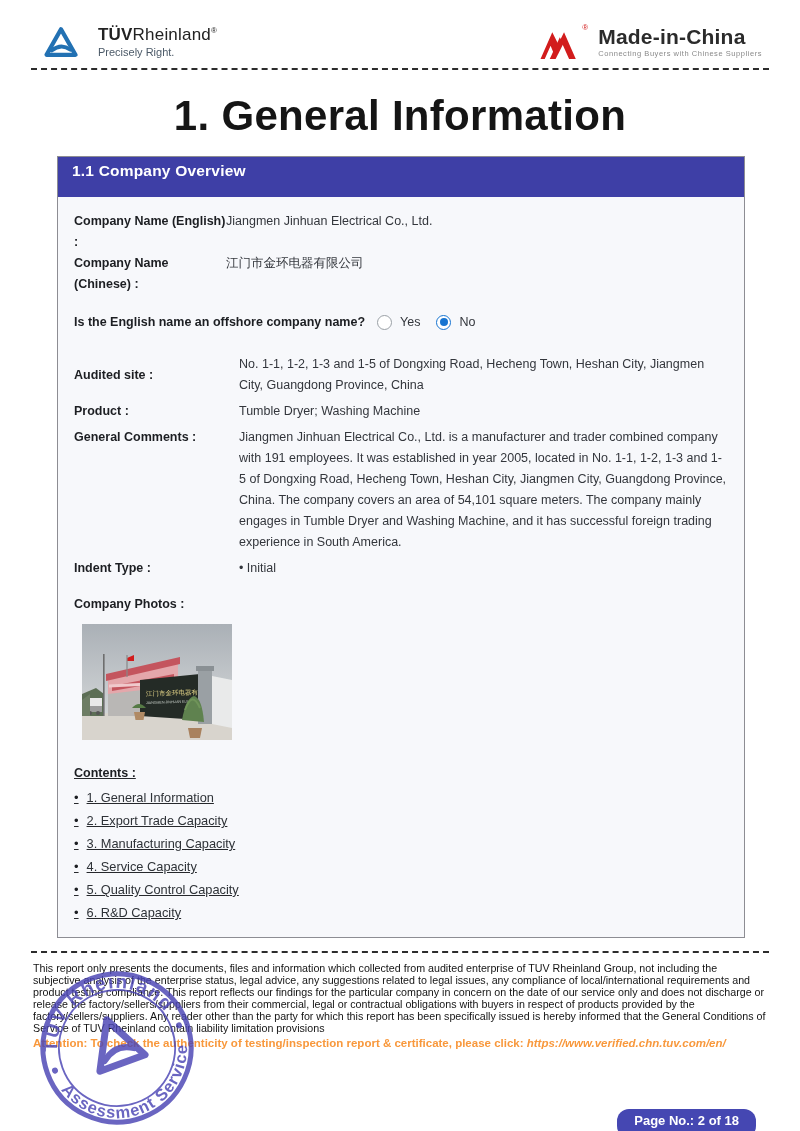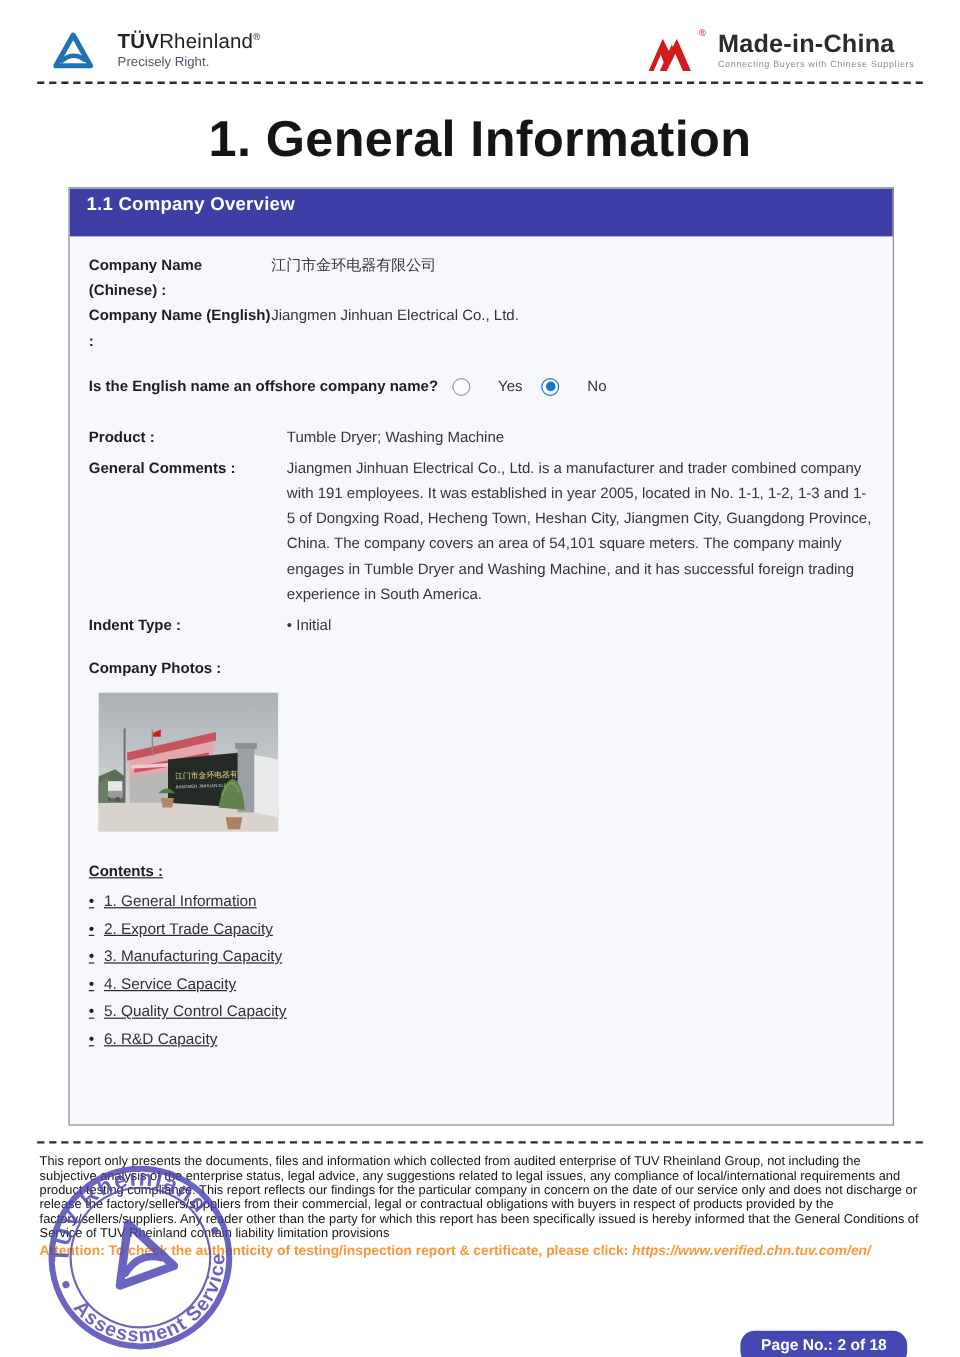--- a/index.html
+++ b/index.html
@@ -25,21 +25,21 @@
   .page-title { text-align:center; font-size:42px; font-weight:700; color:#151515; margin-top:22px; letter-spacing:.3px; }
   
   .card { margin:16px 55px 0 57px; height:782px; background:#f7f8fb; border:1px solid #8d8d93; overflow:hidden; }
   .card-bar { height:40px; line-height:28px; background:#3e3fa6; color:#fff; font-size:15.5px; font-weight:700; padding-left:14px; letter-spacing:.2px; }
   .card-body { padding:14px 16px 0 16px; font-size:12.5px; }
   .name-row { display:grid; grid-template-columns:152px 1fr; line-height:21px; }
   .lbl { font-weight:700; color:#1c1e22; }
   .val { color:#33363c; }
   .offshore-row { display:flex; align-items:center; gap:10px; margin-top:17px; line-height:20px;text-align:center; }
   .radio-group { display:flex; align-items:center; gap:16px; margin-left:2px; }
-  .radio-opt { display:flex; align-items:center; gap:23px; }
+  .radio-opt { display:flex; align-items:center; gap:8px; }
   .radio { width:15px; height:15px; border-radius:50%; background:#fff; border:1.5px solid #9aa0a6; display:inline-block; position:relative; }
   .radio.checked { border-color:#1774d1; }
   .radio.checked::after { content:""; position:absolute; left:2.2px; top:2.2px; width:8.6px; height:8.6px; border-radius:50%; background:#1774d1; }
   .fields { margin-top:22px; }
   .field-row { display:grid; grid-template-columns:165px 1fr; margin-bottom:5px; line-height:21px; }
   .field-row .lbl.center { align-self:center; }
   .bullet-value::before { content:"\2022  "; }
   .photos-label { margin-top:18px; font-weight:700; }
   .photo-frame { margin:13px 0 0 8px; width:150px; height:116px; display:block; }
   .contents-block { margin-top:26px;text-decoration:underline; }
@@ -82,43 +82,47 @@
 </div>
 <hr class="dashed-sep">
 
 <div class="page-title">1. General Information</div>
 
 <div class="card">
   <div class="card-bar">1.1 Company Overview</div>
   <div class="card-body">
 
     <div class="name-row">
+      <span class="lbl">Company Name (English) :</span>
+      <span class="val">Jiangmen Jinhuan Electrical Co., Ltd.</span>
+    </div>
+    <div class="name-row">
       <span class="lbl">Company Name (Chinese) :</span>
       <span class="val">江门市金环电器有限公司</span>
-    </div>
-    <div class="name-row">
-      <span class="lbl">Company Name (English) :</span>
-      <span class="val">Jiangmen Jinhuan Electrical Co., Ltd.</span>
     </div>
 
     <div class="offshore-row">
       <span class="lbl">Is the English name an offshore company name?</span>
       <div class="radio-group">
         <span class="radio-opt">
           <span class="radio"></span>
           <span class="val">Yes</span>
         </span>
         <span class="radio-opt">
           <span class="radio checked"></span>
           <span class="val">No</span>
         </span>
       </div>
     </div>
 
     <div class="fields">
+      <div class="field-row">
+        <span class="lbl center">Audited site :</span>
+        <span class="val">No. 1-1, 1-2, 1-3 and 1-5 of Dongxing Road, Hecheng Town, Heshan City, Jiangmen City, Guangdong Province, China</span>
+      </div>
       <div class="field-row">
         <span class="lbl">Product :</span>
         <span class="val">Tumble Dryer; Washing Machine</span>
       </div>
       <div class="field-row">
         <span class="lbl">General Comments :</span>
         <span class="val">Jiangmen Jinhuan Electrical Co., Ltd. is a manufacturer and trader combined company with 191 employees. It was established in year 2005, located in No. 1-1, 1-2, 1-3 and 1-5 of Dongxing Road, Hecheng Town, Heshan City, Jiangmen City, Guangdong Province, China. The company covers an area of 54,101 square meters. The company mainly engages in Tumble Dryer and Washing Machine, and it has successful foreign trading experience in South America.</span>
       </div>
       <div class="field-row">
         <span class="lbl">Indent Type :</span>

